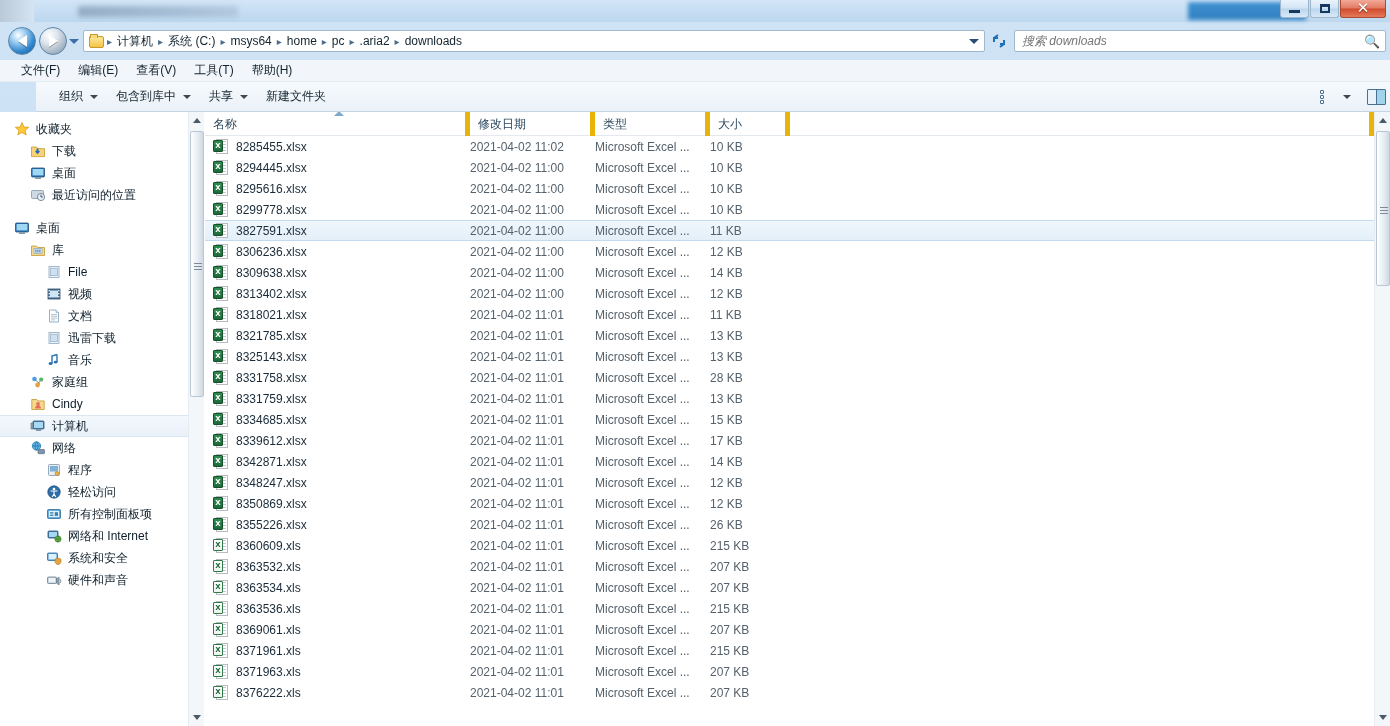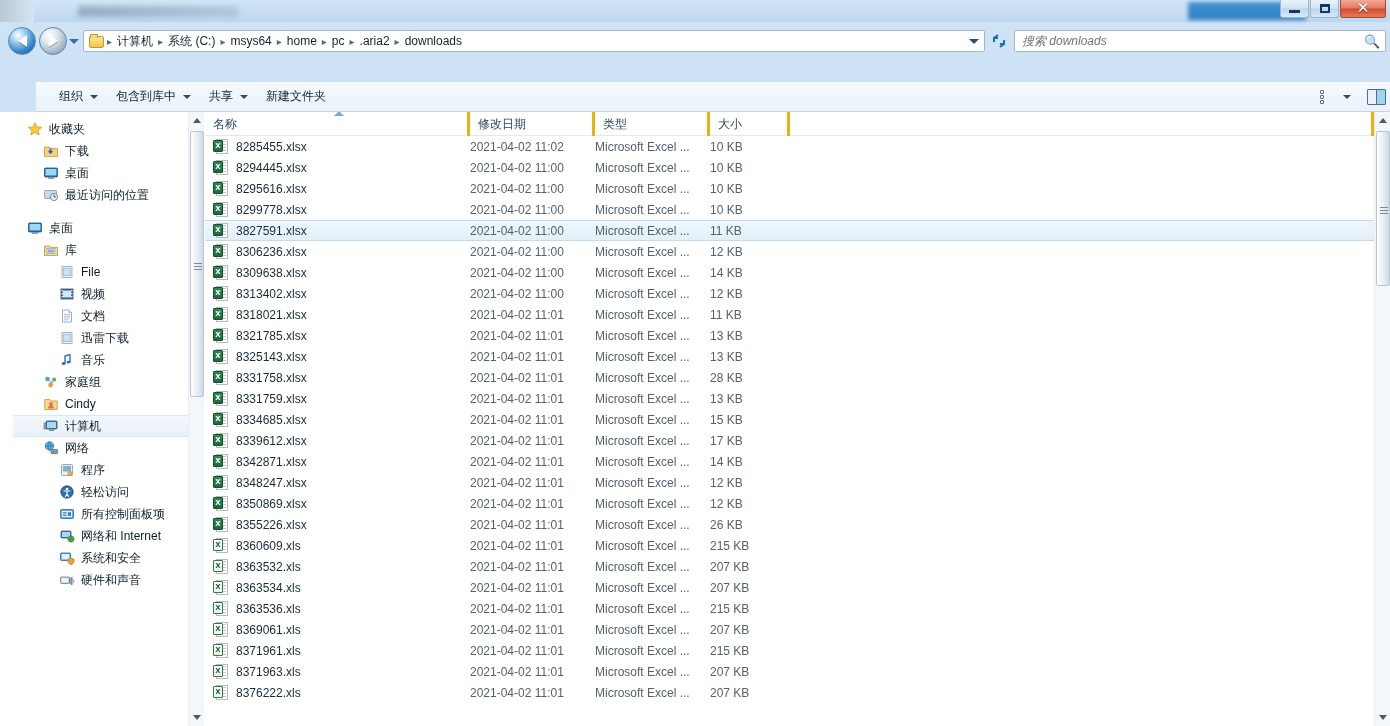--- a/index.html
+++ b/index.html
@@ -213,21 +213,21 @@
     width: 205px; height: 614px;
     background: #ffffff;
     position: relative;
     overflow: hidden;
     border-right: 1px solid #ffffff;
   }
   .nav-inner { padding-top: 6px; }
   .nav-row {
     display: flex; align-items: center; height: 22px;
     padding-left: 8px; gap: 6px; cursor: pointer; white-space: nowrap;
-    font-size: 12px; color: #0c1d29; margin-left: 13px;
+    font-size: 12px; color: #0c1d29;
   }
   .nav-row.selected {
     background: linear-gradient(to bottom, #f4f8fc, #e9f1f9);
     border-top: 1px solid #dbe7f2; border-bottom: 1px solid #dbe7f2;
     height: 22px;
   }
   .nav-gap { height: 11px; }
   .ind-0 { padding-left: 14px; }
   .ind-1 { padding-left: 30px; align-items: center; }
   .ind-2 { padding-left: 46px; }
@@ -260,21 +260,21 @@
   }
   .colhdr {
     position: absolute; left: 0; top: 0; right: 16px; height: 24px;
     background: #ffffff;
     border-bottom: 1px solid #e3e9ef;
     display: flex;
   }
   .colhdr .cell {
     position: relative; height: 24px; display: flex; align-items: center;
     padding-left: 8px; color: #2b485f; font-size: 12px; cursor: pointer;
-    border-right: 3px solid #eab308;
+    border-right: 5px solid #eab308;
   }
   .c-name { width: 265px; }
   .c-date { width: 125px; }
   .c-type { width: 115px; }
   .c-size { width: 80px; }
   .c-tail { flex: 1 1 auto; border-right: none; }
   .sort-tri {
     position: absolute; left: 129px; top: -1px;
     width: 0; height: 0;
     border-left: 5px solid transparent; border-right: 5px solid transparent;
@@ -386,20 +386,27 @@
         <path d="M13 11 L9 14" fill="none" stroke="#1d6fb8" stroke-width="2"></path>
       </svg>
     </div>
 
     <div class="searchbox">
       <input type="text" placeholder="搜索 downloads" style="">
       <span class="search-glyph">🔍</span>
     </div>
   </div>
 
+  <div class="menubar">
+    <div class="menuitem">文件(F)</div>
+    <div class="menuitem">编辑(E)</div>
+    <div class="menuitem">查看(V)</div>
+    <div class="menuitem">工具(T)</div>
+    <div class="menuitem">帮助(H)</div>
+  </div>
 
   <div class="cmdbar">
     <div class="cmditem">
       <span>组织</span>
       <span class="cmd-caret"></span>
     </div>
     <div class="cmditem">
       <span>包含到库中</span>
       <span class="cmd-caret"></span>
     </div>

